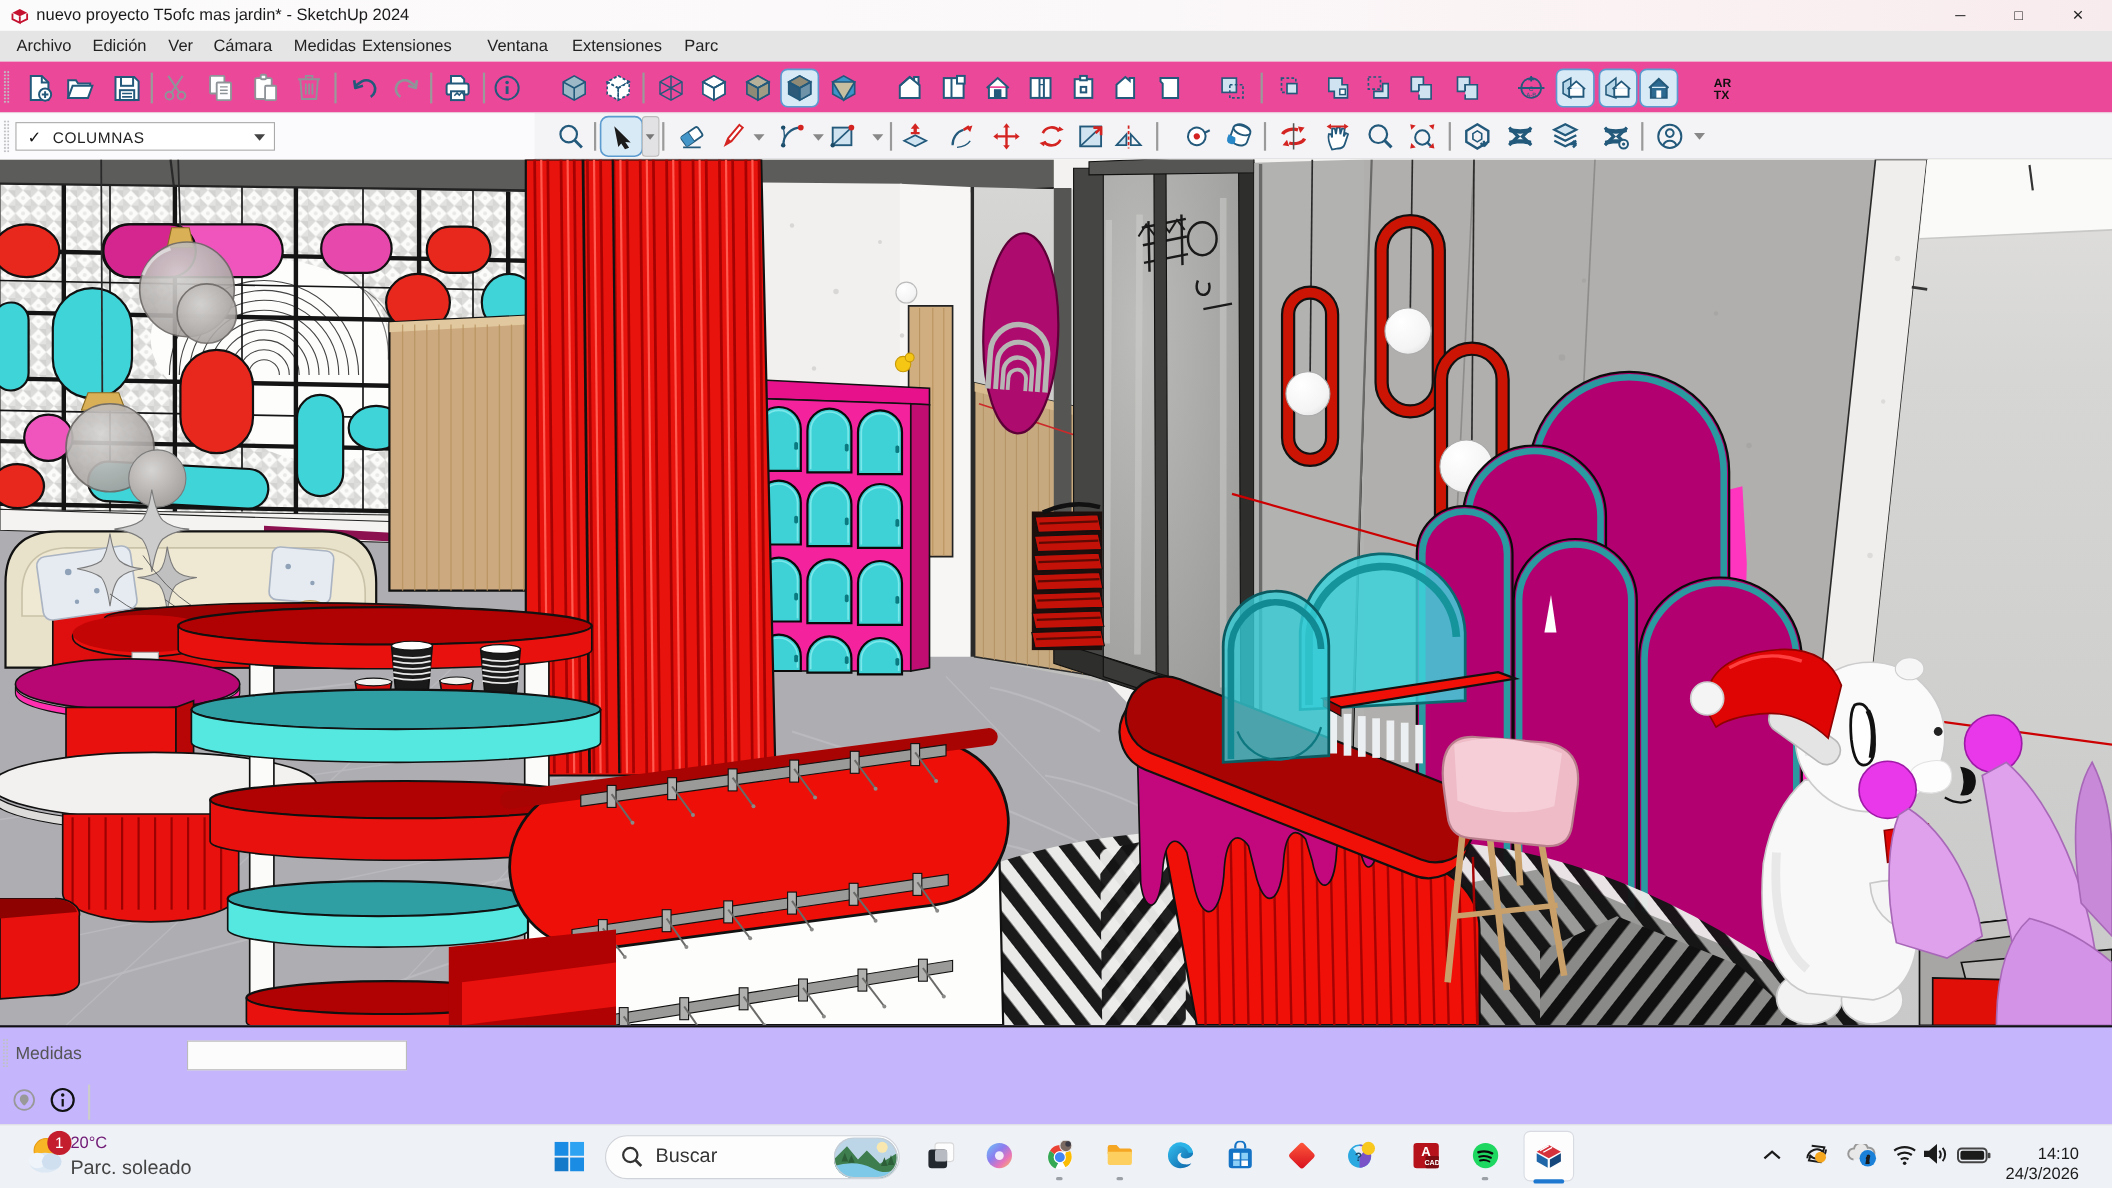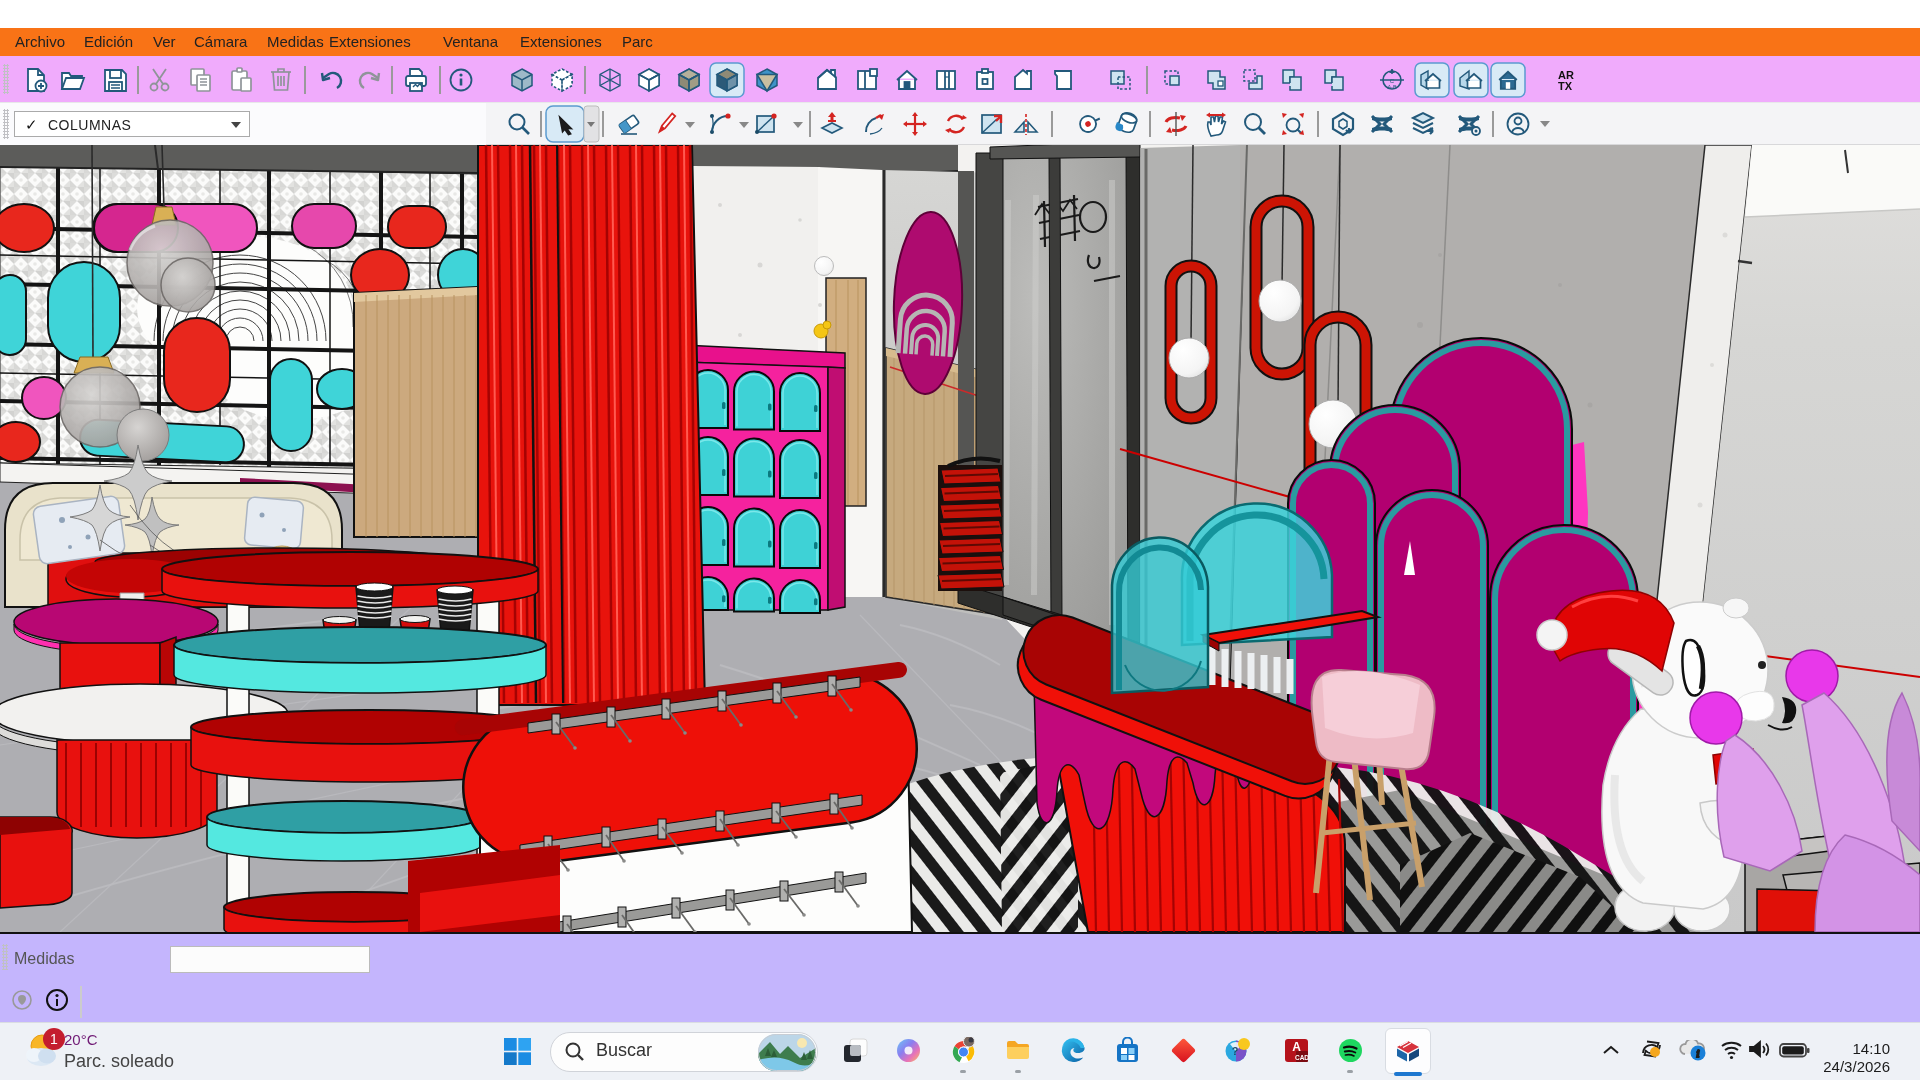--- a/index.html
+++ b/index.html
@@ -5,24 +5,24 @@
 *{margin:0;padding:0;box-sizing:border-box}
 html,body{width:1920px;height:1080px;overflow:hidden;font-family:"Liberation Sans",sans-serif;background:#fff}
 #app{position:absolute;inset:0}
 .abs{position:absolute}
 
 #titlebar{position:absolute;left:0;top:0;width:1920px;height:28px;background:linear-gradient(90deg,#fcfbfc 0%,#fbf8f9 55%,#faf1f2 80%,#f8ebed 100%)}
 #titlebar .logo{position:absolute;left:8px;top:4px;width:20px;height:20px}
 #titlebar .title{position:absolute;left:33px;top:5px;font-size:15px;color:#1a1a1a}
 .winbtn{position:absolute;top:0;width:46px;height:28px;color:#222;font-size:13px;text-align:center;line-height:28px}
 
-#menubar{position:absolute;left:0;top:28px;width:1920px;height:28px;background:#f97316;font-size:15px;color:#222}
+#menubar{position:absolute;left:0;top:28px;width:1920px;height:28px;background:#e5e5e5;font-size:15px;color:#222}
 #menubar span{position:absolute;top:5px}
 
-#tb1{position:absolute;left:0;top:56px;width:1920px;height:47px;background:#f0abfc;border-bottom:1px solid #e8e8ea}
+#tb1{position:absolute;left:0;top:56px;width:1920px;height:47px;background:#ec4899;border-bottom:1px solid #e8e8ea}
 #tb2{position:absolute;left:0;top:103px;width:1920px;height:42px;background:#f4f4f6;border-bottom:1px solid #d8d8da}
 #tb2 .leftpanel{position:absolute;left:0;top:0;width:486px;height:42px;background:#fbfbfd}
 #columnas{position:absolute;left:14px;top:8px;width:236px;height:26px;background:#fff;border:1px solid #aaa;font-size:14px;color:#222}
 #columnas .chk{position:absolute;left:10px;top:4px;font-size:15px;color:#111}
 #columnas .txt{position:absolute;left:33px;top:5px;letter-spacing:.5px}
 #columnas .tri{position:absolute;right:8px;top:10px;width:0;height:0;border-left:5px solid transparent;border-right:5px solid transparent;border-top:6px solid #444}
 .grip{position:absolute;width:6px;height:30px;background-image:radial-gradient(circle,#c0c0c4 1px,transparent 1.2px);background-size:3px 3px}
 
 #viewport{position:absolute;left:0;top:145px;width:1920px;height:787px;background:#fff}
 
@@ -33,20 +33,33 @@
 
 #taskbar{position:absolute;left:0;top:1022px;width:1920px;height:58px;background:#eef1f6;border-top:1px solid #dadde2}
 .tbdot{position:absolute;top:1070px;width:6px;height:3px;border-radius:2px;background:#9aa0a6}
 #searchpill{position:absolute;left:550px;top:1032px;width:268px;height:40px;background:#fdfdfd;border:1px solid #d0d3d9;border-radius:20px}
 svg{display:block}
 </style>
 </head>
 <body>
 <div id="app">
 
+<div id="titlebar">
+ <svg class="logo" viewBox="0 0 24 24">
+        <g fill="none" stroke="#c41230" stroke-width="2.2">
+          <path d="M4 9 L12 5 L20 9 L12 13 Z" fill="#c41230" stroke="none"></path>
+          <path d="M4 10 L4 16 L12 20 L12 13" stroke="#c41230" stroke-width="2"></path>
+          <path d="M20 10 L20 16 L12 20" stroke="#c41230" stroke-width="2"></path>
+        </g>
+      </svg>
+ <div class="title">nuevo proyecto T5ofc mas jardin* - SketchUp 2024</div>
+ <div class="winbtn" style="right:115px">─</div>
+ <div class="winbtn" style="right:62px">□</div>
+ <div class="winbtn" style="right:8px">✕</div>
+</div>
 
 <div id="menubar">
  <span style="left:15px">Archivo</span>
  <span style="left:84px">Edición</span>
  <span style="left:153px">Ver</span>
  <span style="left:194px">Cámara</span>
  <span style="left:267px">Medidas</span>
  <span style="left:329px">Extensiones</span>
  <span style="left:443px">Ventana</span>
  <span style="left:520px">Extensiones</span>

